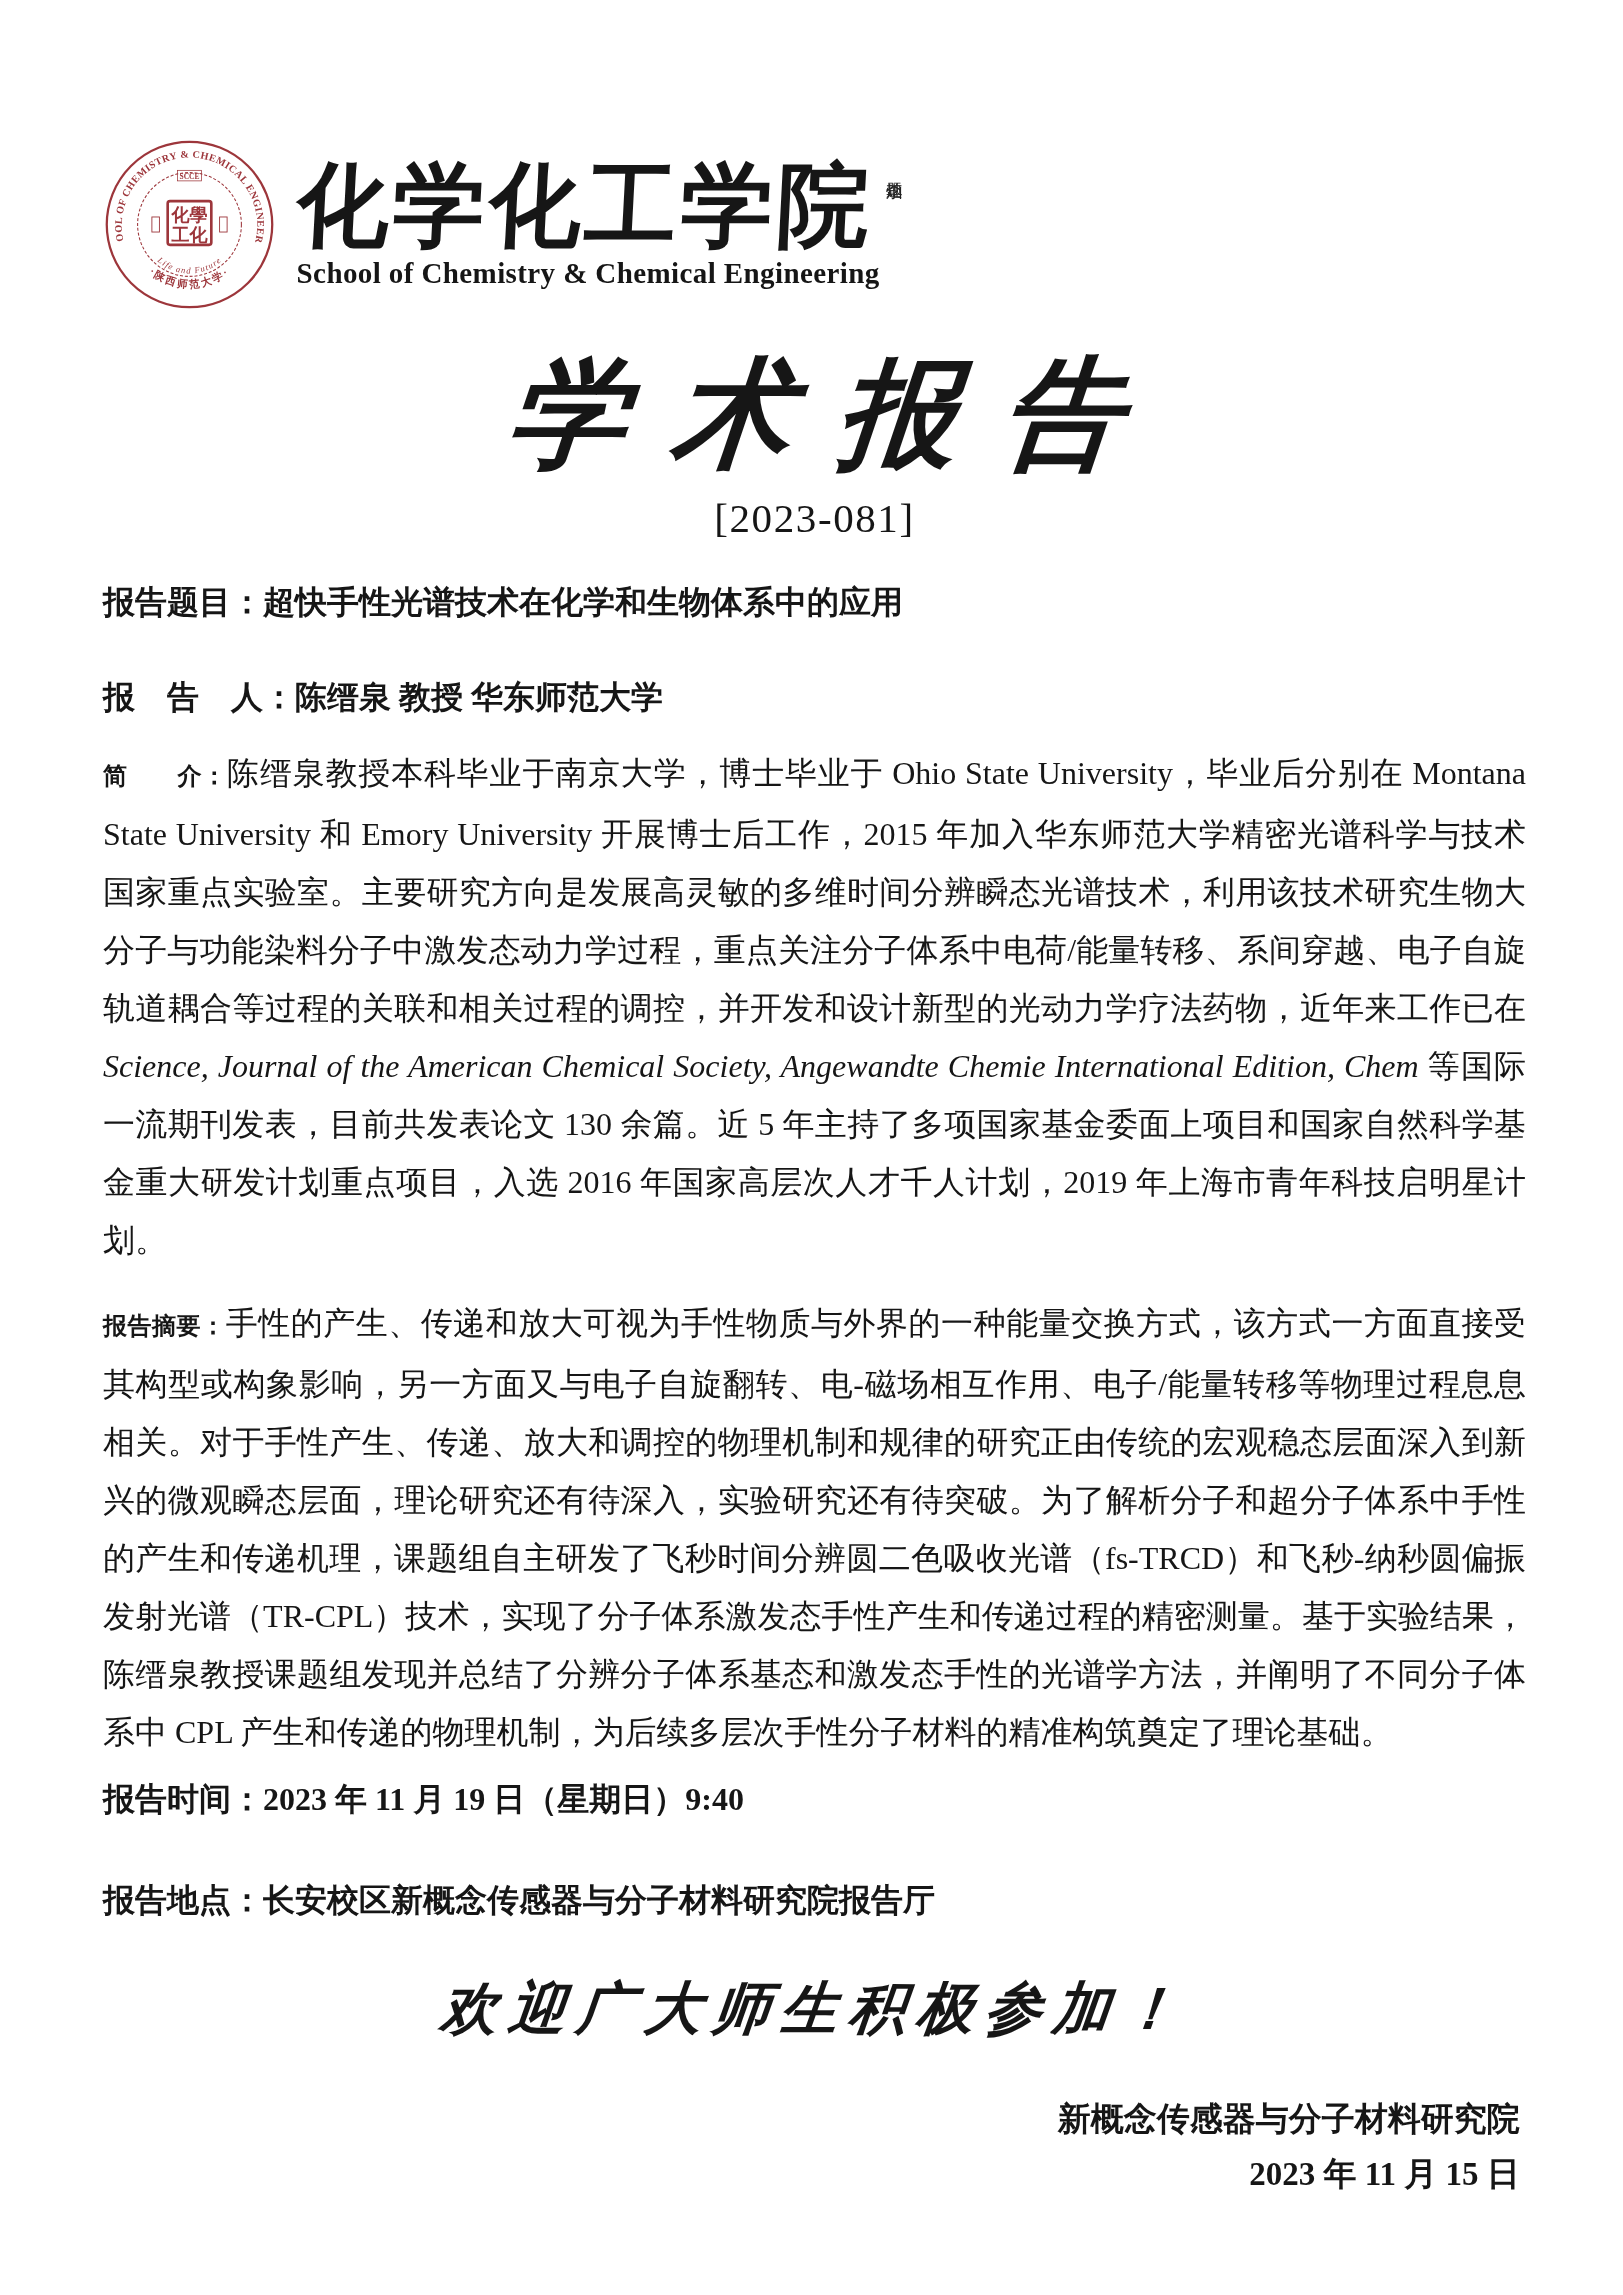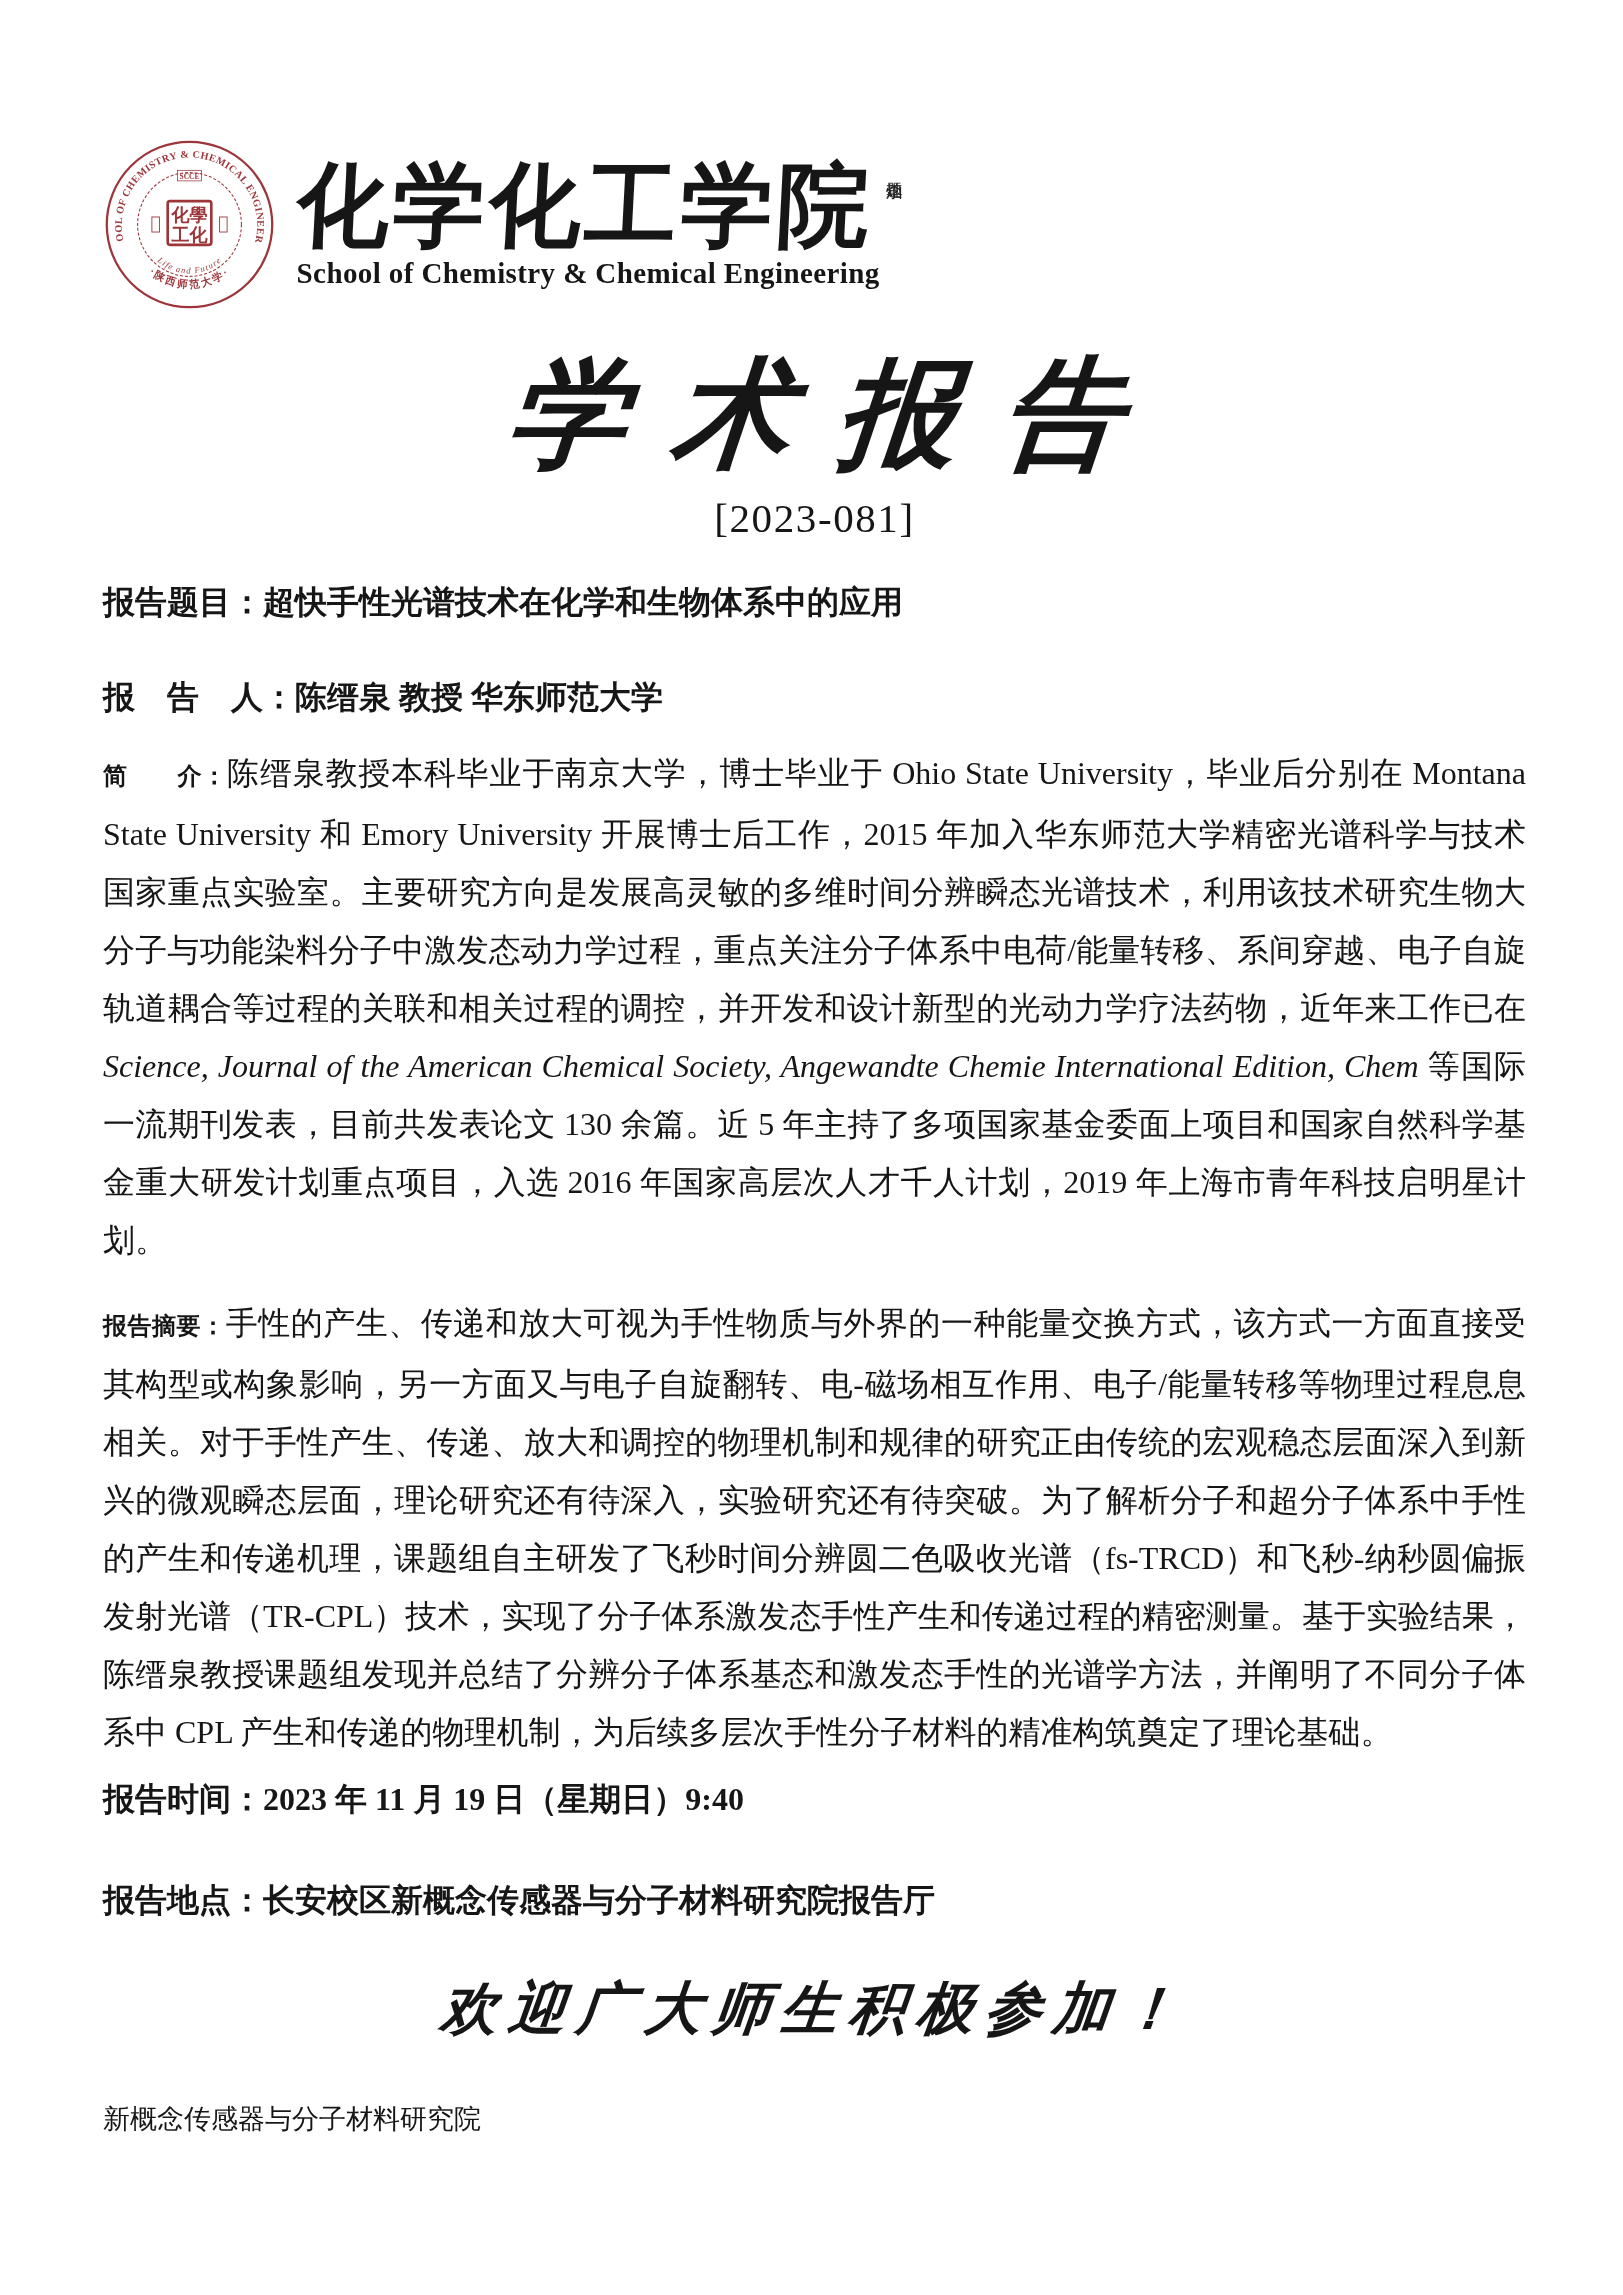--- a/index.html
+++ b/index.html
@@ -56,22 +56,23 @@
   .para .label{font-size:24px;font-weight:bold;}
   .para .it{font-style:italic;}
   
   .welcome{text-align:center;margin-top:49px;}
   .welcome span{
     display:inline-block;
     font-size:57px;font-weight:bold;font-style:italic;
     letter-spacing:11px;transform:skewX(-6deg);
   }
   .signoff{
-    text-align:left;font-size:27px;line-height:55px;margin-top:44px;
+    text-align:right;font-size:33px;line-height:55px;margin-top:44px;
     padding-right:6.3px;
+    font-weight:bold;
   }
 </style>
 </head>
 <body>
 
 <div class="page">
 
   <header class="header">
     <svg class="seal" viewBox="0 0 230 230" aria-hidden="true">
       <defs>
@@ -125,16 +126,17 @@
   <p class="field time-row"><span>报告时间：</span><span>2023 年 11 月 19 日（星期日）9:40</span></p>
 
   <p class="field venue-row"><span>报告地点：</span><span>长安校区新概念传感器与分子材料研究院报告厅</span></p>
 
   <div class="welcome">
     <span>欢迎广大师生积极参加！</span>
   </div>
 
   <div class="signoff">
     <div>新概念传感器与分子材料研究院</div>
+    <div>2023 年 11 月 15 日</div>
   </div>
 
 </div>
 
 
 </body></html>

